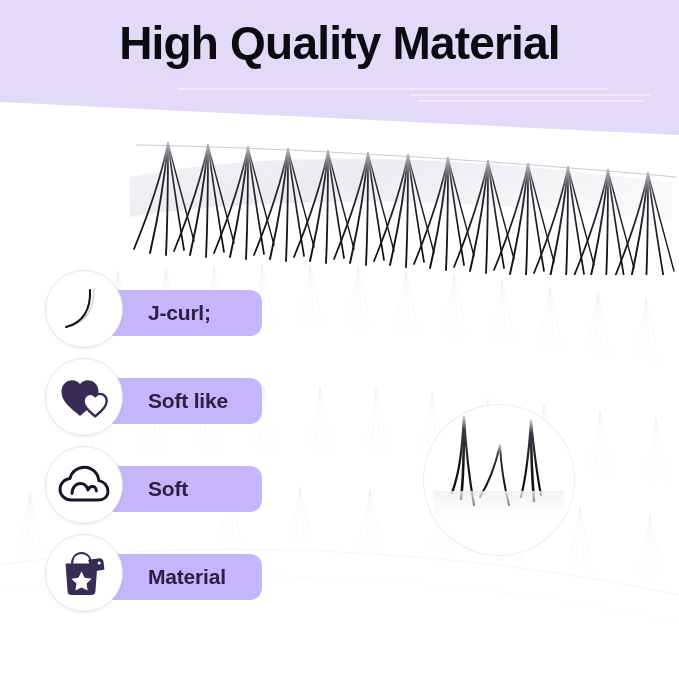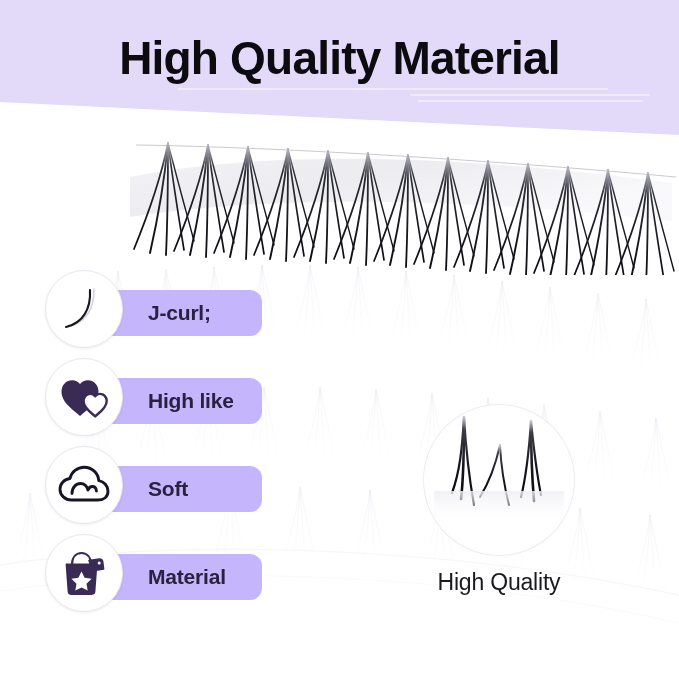--- a/index.html
+++ b/index.html
@@ -21,21 +21,21 @@
   .header-band {
     position:absolute;
     left:0; top:0;
     width:679px; height:135px;
     background:#e3d9f8;
     clip-path: polygon(0 0, 679px 0, 679px 135px, 0 102px);
     z-index:2;
   }
   .header-title {
     position:absolute;
-    left:0; top:35px;
+    left:0; top:20px;
     width:679px;
     text-align:center;
     font-size:46px;
     font-weight:700;
     letter-spacing:-0.8px;
     color:#0b0b10;
     line-height:1.0;
     z-index:4;
     white-space:nowrap;
   }
@@ -254,21 +254,21 @@
       <div class="feature-circle">
         <svg width="60" height="60" viewBox="0 0 60 60">
           <path d="M40,10 C40,30 32,44 13,48" stroke="#d6d2de" stroke-width="1.6" fill="none" stroke-linecap="round"></path>
           <path d="M36,11 C37,30 29,44 12,48" stroke="#16161e" stroke-width="2.1" fill="none" stroke-linecap="round"></path>
         </svg>
       </div>
     </div>
 
     <div class="feature-row">
       <div class="feature-pill">
-        <span class="feature-label">High like</span>
+        <span class="feature-label">Soft like</span>
       </div>
       <div class="feature-circle">
         <svg width="48" height="44" viewBox="0 0 48 44">
           <path d="M16.5,38 C6,29.5 1.5,24 1.5,16.5 C1.5,10 6.3,5.2 12.2,5.2 C15.3,5.2 18.2,6.7 20,9 C21.8,6.7 24.7,5.2 27.8,5.2 C33.7,5.2 38.5,10 38.5,16.5 C38.5,24 34,29.5 23.5,38 L20,41 Z" fill="#3a2a56"></path>
           <path d="M33,39.5 C26.5,34.2 23.6,30.7 23.6,26 C23.6,21.9 26.6,18.9 30.3,18.9 C32.2,18.9 34,19.8 35.2,21.3 C36.3,19.8 38.1,18.9 40,18.9 C43.7,18.9 46.7,21.9 46.7,26 C46.7,30.7 43.9,34.2 37.3,39.5 L35.2,41.4 Z" fill="#ffffff" stroke="#3a2a56" stroke-width="2.4" stroke-linejoin="round"></path>
         </svg>
       </div>
     </div>
 
     <div class="feature-row">
@@ -327,16 +327,15 @@
         <path d="M76,40 C72,58 66,76 56,92" stroke="url(#zhair)" stroke-width="2.0" fill="none" stroke-linecap="round"></path>
         <path d="M76,40 C77,62 80,80 85,100" stroke="url(#zhair)" stroke-width="2.0" fill="none" stroke-linecap="round"></path>
 
         <path d="M107,16 C105,46 103,68 97,92" stroke="url(#zhair)" stroke-width="2.2" fill="none" stroke-linecap="round"></path>
         <path d="M107,16 C107,48 108,72 110,96" stroke="url(#zhair)" stroke-width="2.6" fill="none" stroke-linecap="round"></path>
         <path d="M107,16 C110,46 113,70 117,90" stroke="url(#zhair)" stroke-width="2.2" fill="none" stroke-linecap="round"></path>
 
         <rect x="10" y="86" width="130" height="34" fill="url(#zband)"></rect>
       </svg>
     </div>
-    <div class="zoom-caption">High Quality</div>
   </div>
 
 </div>
 
 </body></html>

